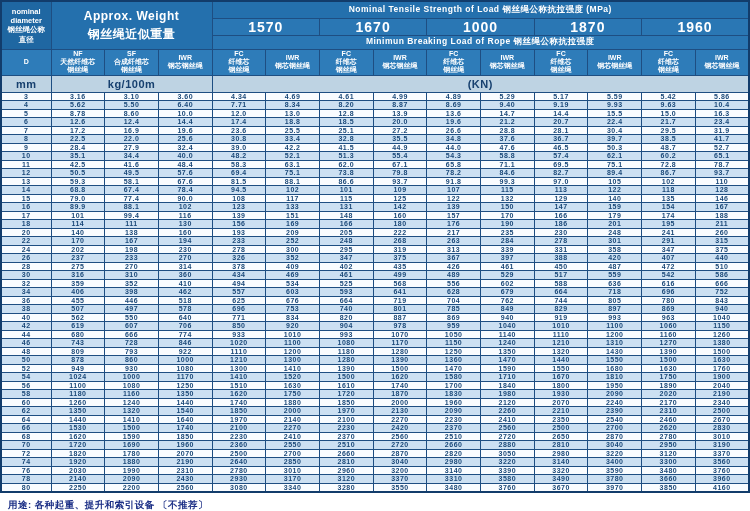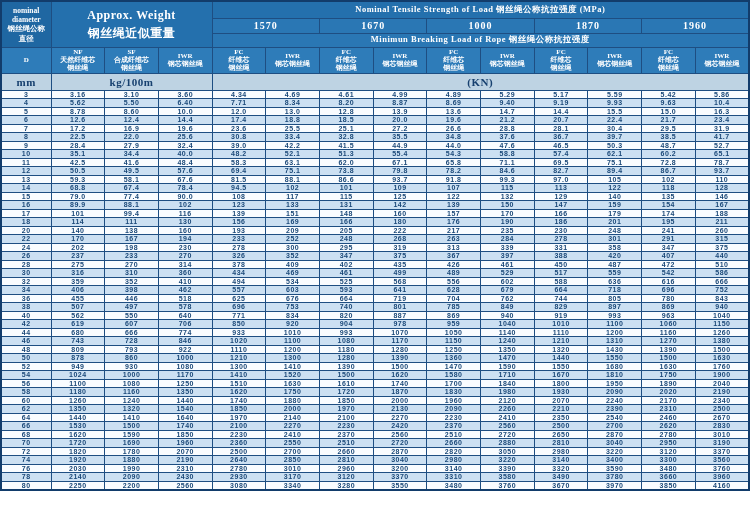--- a/index.html
+++ b/index.html
@@ -4,30 +4,30 @@
 <style>
   * { box-sizing: border-box; margin: 0; padding: 0; }
   html,body { width: 750px; height: 511px; background: #ffffff; font-family: "Liberation Sans", sans-serif; }
   .page { width: 750px; height: 511px; background: #ffffff; overflow: hidden; }
 
   table.spec { border-collapse: collapse; table-layout: fixed; width: 750px; border: 2px solid #123c6b; }
   col.c-d { width: 50px; }
 
   th, td { border: 1px solid #1e4e82; text-align: center; vertical-align: middle; padding: 0; overflow: hidden; }
 
-  thead th { color: #ffffff; font-weight: bold; font-family: Liberation Serif, serif; }
+  thead th { color: #ffffff; font-weight: bold; }
   .hrow1 th { background: #2470ad; }
   .hrow2 th { background: #2a77b4; }
   .hrow3 th { background: #2a77b4; }
   .hrow4 th { background: #2e7cb9; }
 
   th.corner   { background: #1f67a2; font-size: 7.5px; line-height: 1.25; white-space: pre-line; }
   th.weight-t { font-size: 12px; line-height: 1.5; white-space: pre-line; letter-spacing: .5px; margin-left: 18px; }
   th.tensile  { font-size: 8.5px; height: 17px; letter-spacing: .5px; }
-  th.grade    { font-size: 10px;  height: 15px; letter-spacing: 1px; }
+  th.grade    { font-size: 14px;  height: 15px; letter-spacing: 1px; }
   th.breaking { font-size: 8.5px; height: 14px; letter-spacing: .5px; }
   th.subhead  { font-size: 7px; height: 26px; line-height: 1.2; white-space: pre-line; }
   .hrow5 th   { background: #bed3e3; color: #17406f; font-size: 11px; height: 17px; letter-spacing: .5px; }
 
   tbody td { height: 8.5px; font-size: 7px; font-weight: bold; color: #1a4878; line-height: 1; letter-spacing: .5px; background: #f9fcff; }
   tbody tr.alt td { background: #cce0f2; }
 
   .note { margin: 6px 0 0 8px; font-size: 9.5px; font-weight: bold; color: #1c2f86; letter-spacing: .5px; }
 </style>
 </head>
@@ -862,13 +862,14 @@
           <td>3480</td>
           <td>3760</td>
           <td>3670</td>
           <td>3970</td>
           <td>3850</td>
           <td>4160</td>
         </tr>
       </tbody>
   </table>
 
+  <div class="note">用途: 各种起重、提升和索引设备 〔不推荐〕</div>
 </div>
 
 </body></html>

